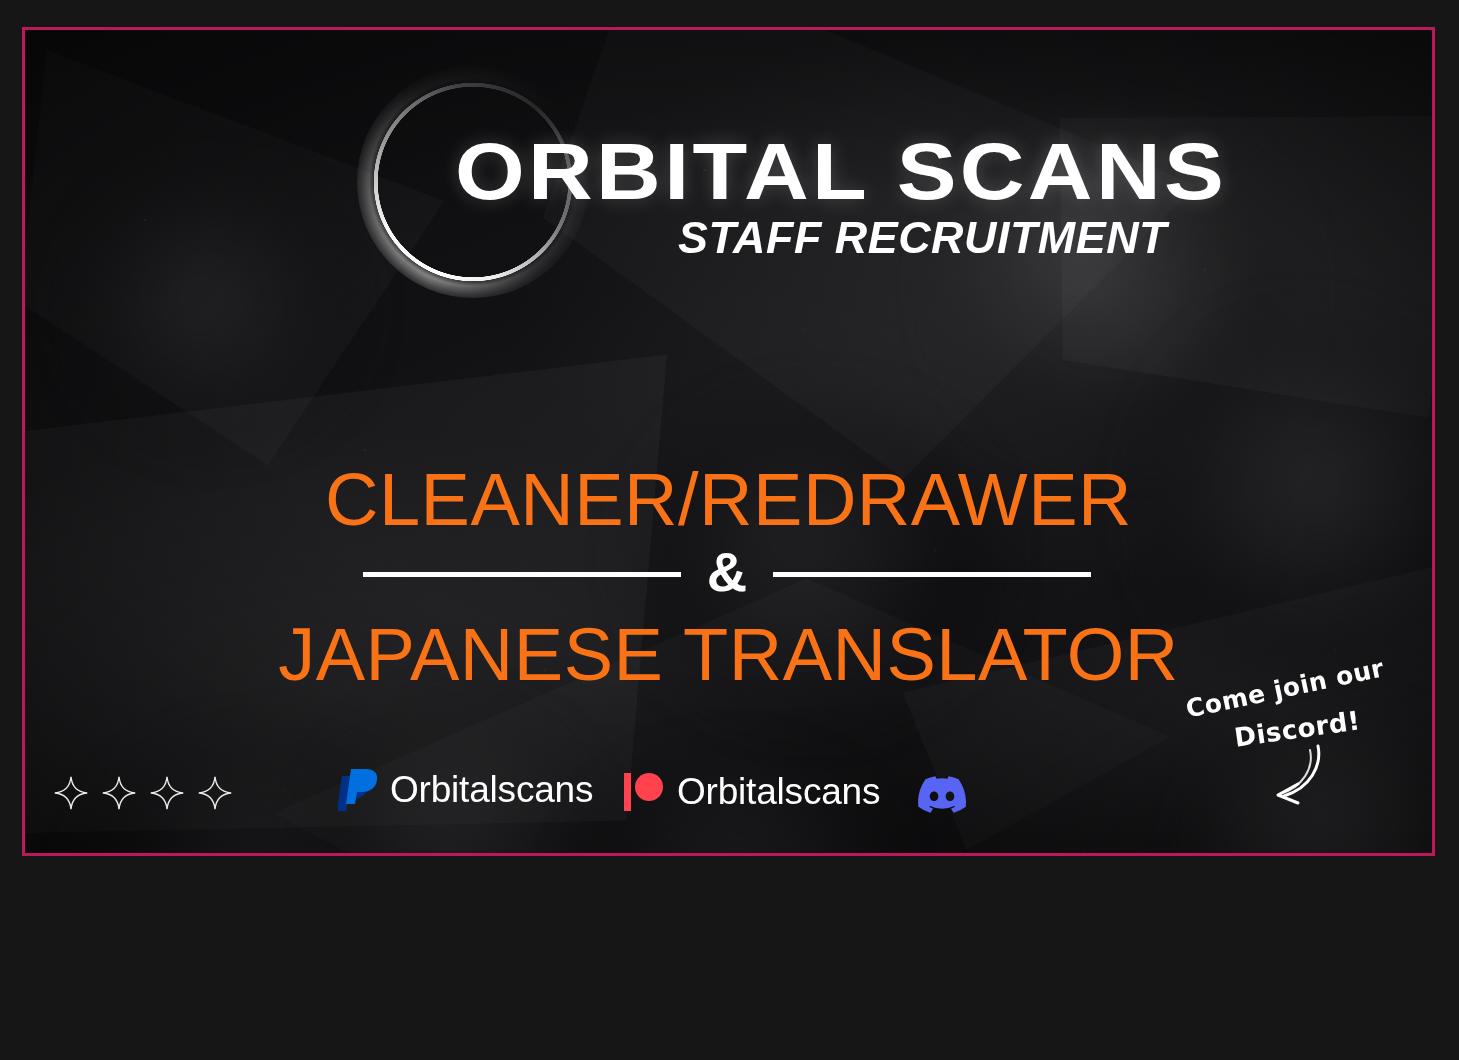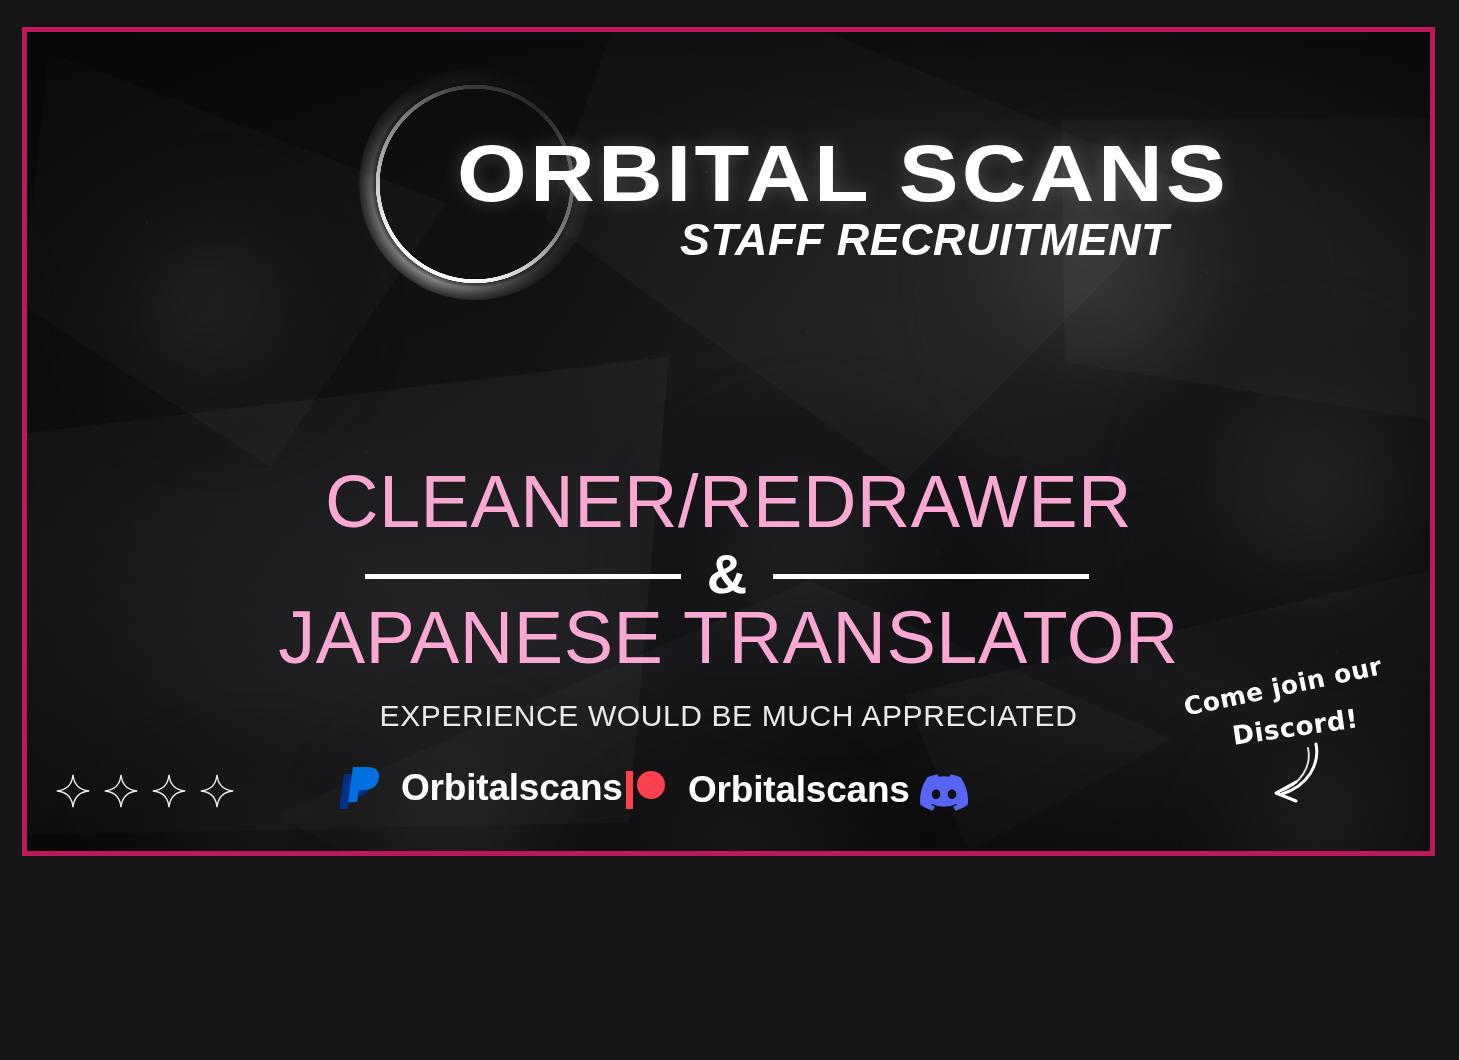--- a/index.html
+++ b/index.html
@@ -26,21 +26,21 @@
   }
 
   
   .frame {
     position: absolute;
     left: 22px;
     top: 27px;
     width: 1413px;
     height: 829px;
     box-sizing: border-box;
-    border: 5px solid #be185d;
+    border: 3px solid #be185d;
     overflow: hidden;
     background: #090909;
   }
 
   
   .bg-art {
     position: absolute;
     inset: 0;
     overflow: hidden;
     background:
@@ -191,29 +191,29 @@
     color: #f4f4f4;
     font-family: "Liberation Sans Narrow", "Liberation Sans", sans-serif;
     font-size: 42px;
     font-weight: 400;
     letter-spacing: 1.5px;
   }
   .role {
     position: absolute;
     left: 0; right: 0;
     text-align: center;
-    color: #f9a8d4;
+    color: #f97316;
     font-family: "Liberation Sans Narrow", "Liberation Sans", sans-serif;
     font-weight: 400;
     font-size: 74px;
     letter-spacing: 0.5px;
     white-space: nowrap;
   }
   .role.r1 { top: 427px; }
-  .role.r2 { top: 563px; }
+  .role.r2 { top: 582px; }
 
   .amp-row {
     position: absolute;
     left: 338px;
     right: 341px;
     top: 512px;
     height: 64px;
     display: flex;
     align-items: center;
     justify-content: center;
@@ -270,24 +270,23 @@
     gap: 12px;
     bottom: 40px;
   }
   .social.paypal  { left: 313px; }
   .social.patreon { left: 598px; }
   .social.discord { left: 893px; }
   .social-label {
     color: #ffffff;
     font-family: "Liberation Sans", sans-serif;
     font-size: 37px;
-    font-weight: 700;
+    font-weight: 400;
     letter-spacing: -0.2px;
     white-space: nowrap;
-    margin-left: 9px;
   }
   .social-icon { display: block; flex: 0 0 auto; }
 
   
   .callout {
     position: absolute;
     right: 24px;
     bottom: 48px;
     width: 230px;
     height: 135px;
@@ -361,21 +360,20 @@
       <div class="role r1">CLEANER/REDRAWER</div>
 
       <div class="amp-row">
         <span class="amp-rule"></span>
         <span class="amp">&amp;</span>
         <span class="amp-rule"></span>
       </div>
 
       <div class="role r2">JAPANESE TRANSLATOR</div>
 
-      <div class="experience">EXPERIENCE WOULD BE MUCH APPRECIATED</div>
 
       <div class="footer">
 
         <div class="sparkles">
           <svg class="sparkle" viewBox="0 0 40 40">
             <path d="M20 2 C21 13 27 19 38 20 C27 21 21 27 20 38 C19 27 13 21 2 20 C13 19 19 13 20 2 Z" fill="none" stroke="#e8e8e8" stroke-width="1.6"></path>
           </svg>
           <svg class="sparkle" viewBox="0 0 40 40">
             <path d="M20 2 C21 13 27 19 38 20 C27 21 21 27 20 38 C19 27 13 21 2 20 C13 19 19 13 20 2 Z" fill="none" stroke="#e8e8e8" stroke-width="1.6"></path>
           </svg>

